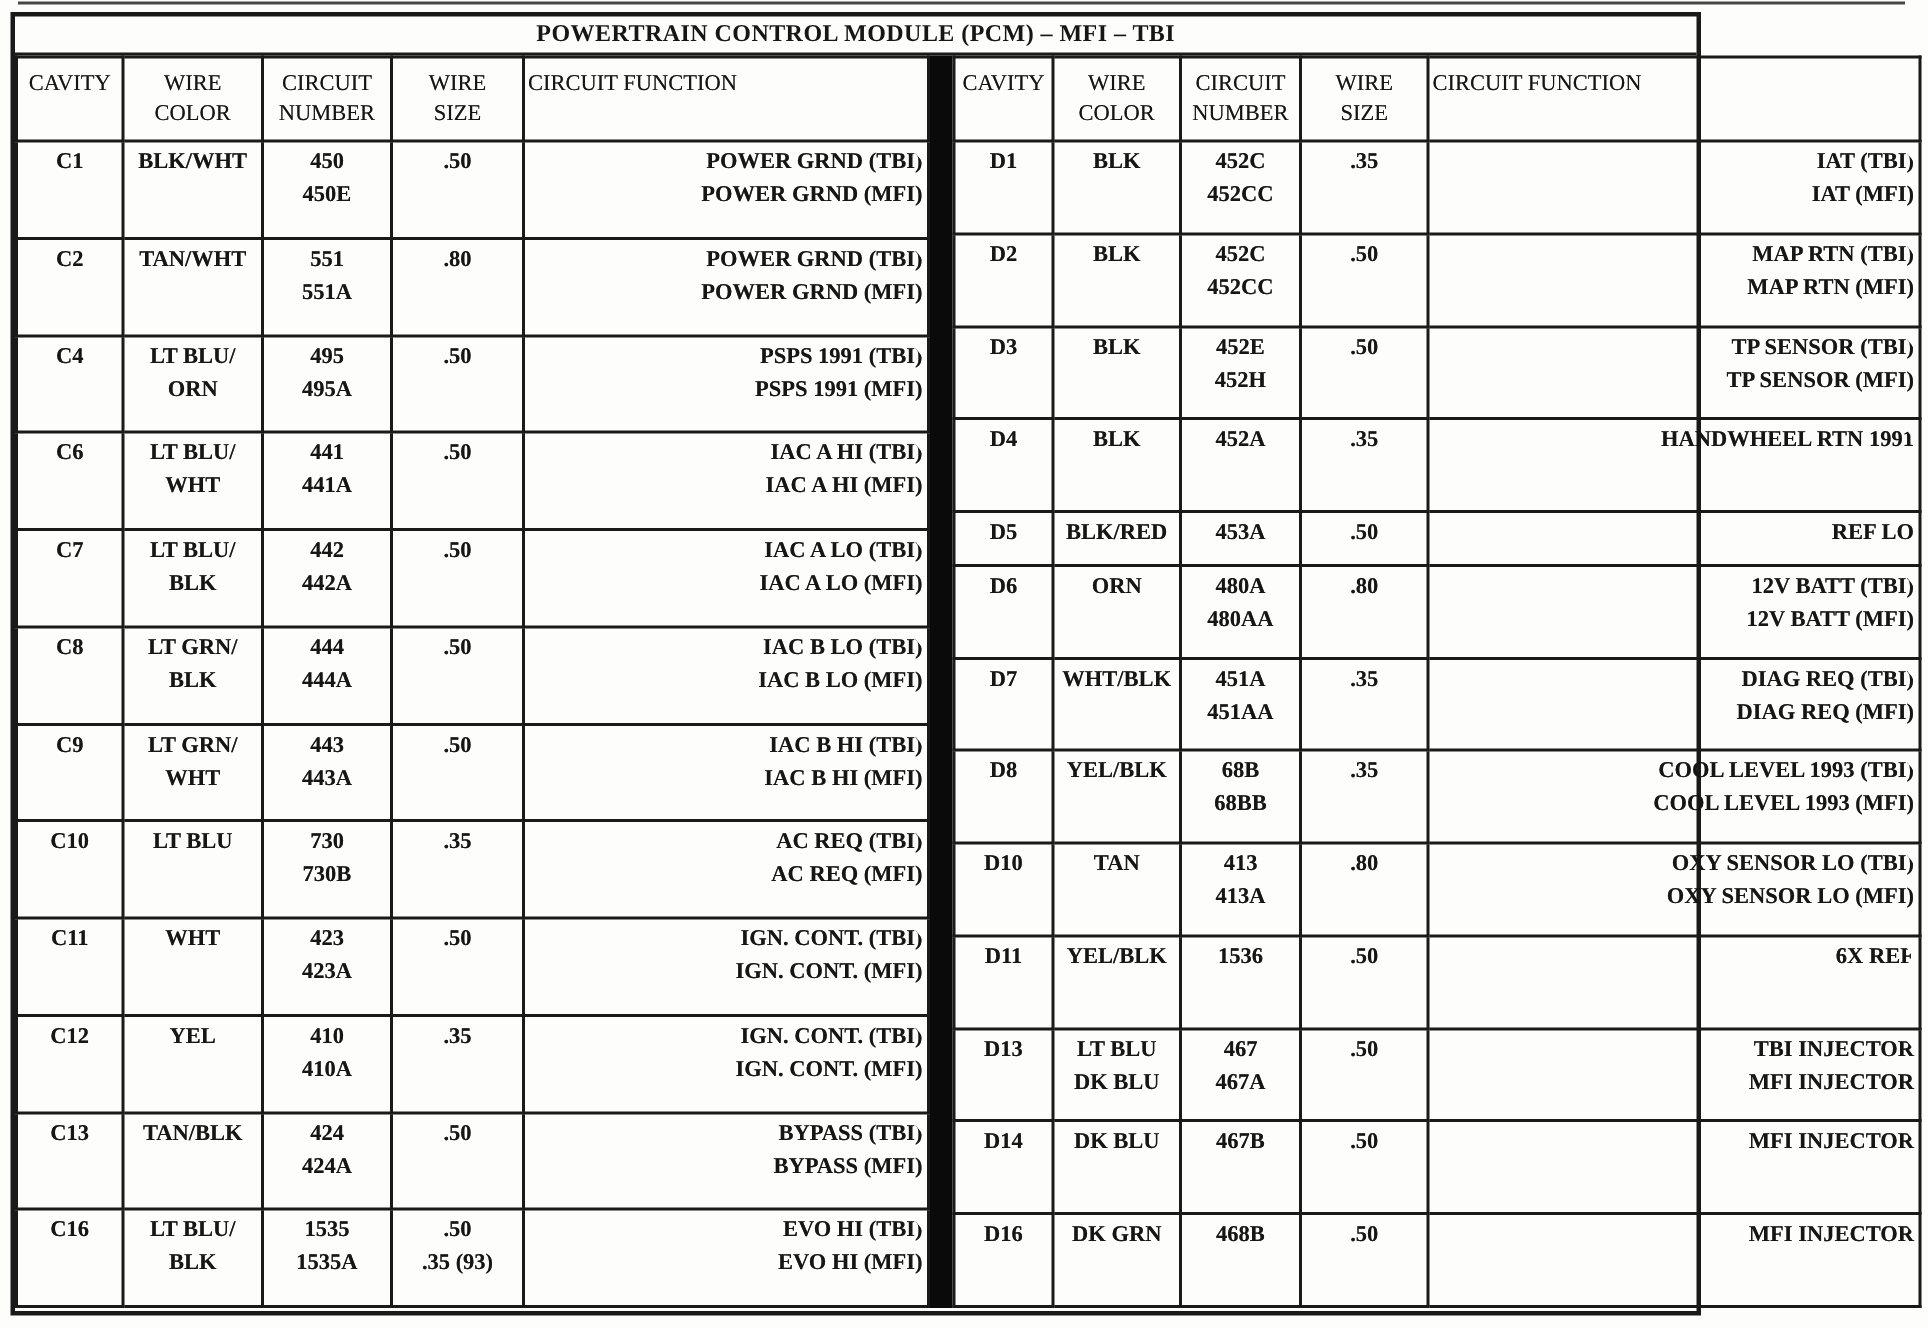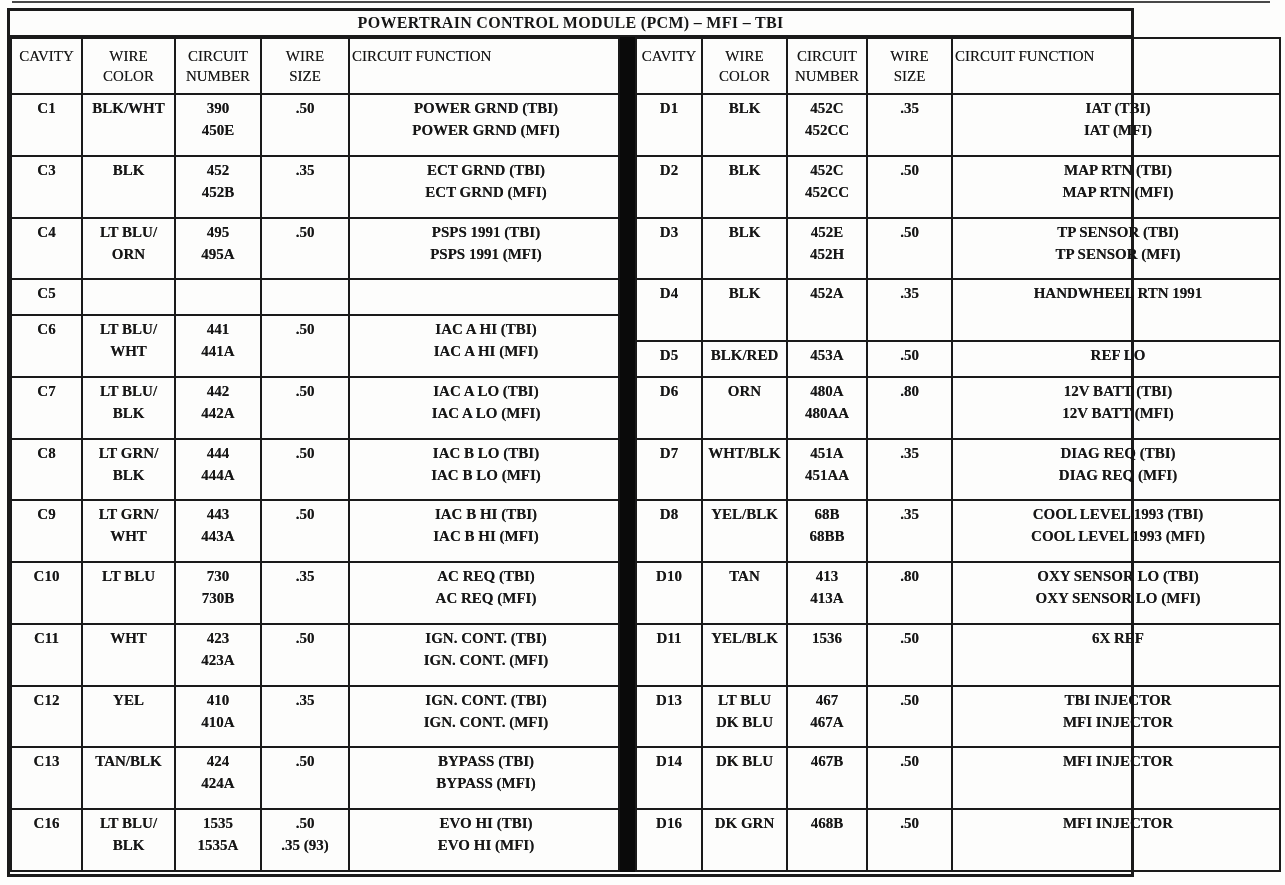--- a/index.html
+++ b/index.html
@@ -58,21 +58,21 @@
     height:56px;
     font-weight:normal;
   }
   td{
     font-size:15px;line-height:22px;
     padding:2px 3px 0 3px;
     height:50px;
     text-align:center;
   }
   tr.short td{height:29px;}
-  td.c4{text-align:center;padding-left:7px;white-space:nowrap;}
+  td.c4{text-align:right;padding-left:7px;white-space:nowrap;border-radius:24px;}
   th.c4{text-align:left;}
   td div{white-space:nowrap;}
 </style>
 </head>
 <body>
 
 <div class="top-edge-artifact"></div>
 
 <div class="scan-table">
   <div class="title-row">POWERTRAIN CONTROL MODULE (PCM) – MFI – TBI</div>
@@ -110,48 +110,48 @@
       </thead>
       <tbody id="body-left">
           <tr>
             <td class="c0">
               <div>C1</div>
             </td>
             <td class="c1">
               <div>BLK/WHT</div>
             </td>
             <td class="c2">
-              <div>390</div>
+              <div>450</div>
               <div>450E</div>
             </td>
             <td class="c3">
               <div>.50</div>
             </td>
             <td class="c4">
               <div>POWER GRND (TBI)</div>
               <div>POWER GRND (MFI)</div>
             </td>
           </tr>
           <tr>
             <td class="c0">
-              <div>C3</div>
-            </td>
-            <td class="c1">
-              <div>BLK</div>
-            </td>
-            <td class="c2">
-              <div>452</div>
-              <div>452B</div>
-            </td>
-            <td class="c3">
-              <div>.35</div>
-            </td>
-            <td class="c4">
-              <div>ECT GRND (TBI)</div>
-              <div>ECT GRND (MFI)</div>
+              <div>C2</div>
+            </td>
+            <td class="c1">
+              <div>TAN/WHT</div>
+            </td>
+            <td class="c2">
+              <div>551</div>
+              <div>551A</div>
+            </td>
+            <td class="c3">
+              <div>.80</div>
+            </td>
+            <td class="c4">
+              <div>POWER GRND (TBI)</div>
+              <div>POWER GRND (MFI)</div>
             </td>
           </tr>
           <tr>
             <td class="c0">
               <div>C4</div>
             </td>
             <td class="c1">
               <div>LT BLU/</div>
               <div>ORN</div>
             </td>
@@ -159,29 +159,20 @@
               <div>495</div>
               <div>495A</div>
             </td>
             <td class="c3">
               <div>.50</div>
             </td>
             <td class="c4">
               <div>PSPS 1991 (TBI)</div>
               <div>PSPS 1991 (MFI)</div>
             </td>
-          </tr>
-          <tr class="short">
-            <td class="c0">
-              <div>C5</div>
-            </td>
-            <td class="c1"></td>
-            <td class="c2"></td>
-            <td class="c3"></td>
-            <td class="c4"></td>
           </tr>
           <tr>
             <td class="c0">
               <div>C6</div>
             </td>
             <td class="c1">
               <div>LT BLU/</div>
               <div>WHT</div>
             </td>
             <td class="c2">

